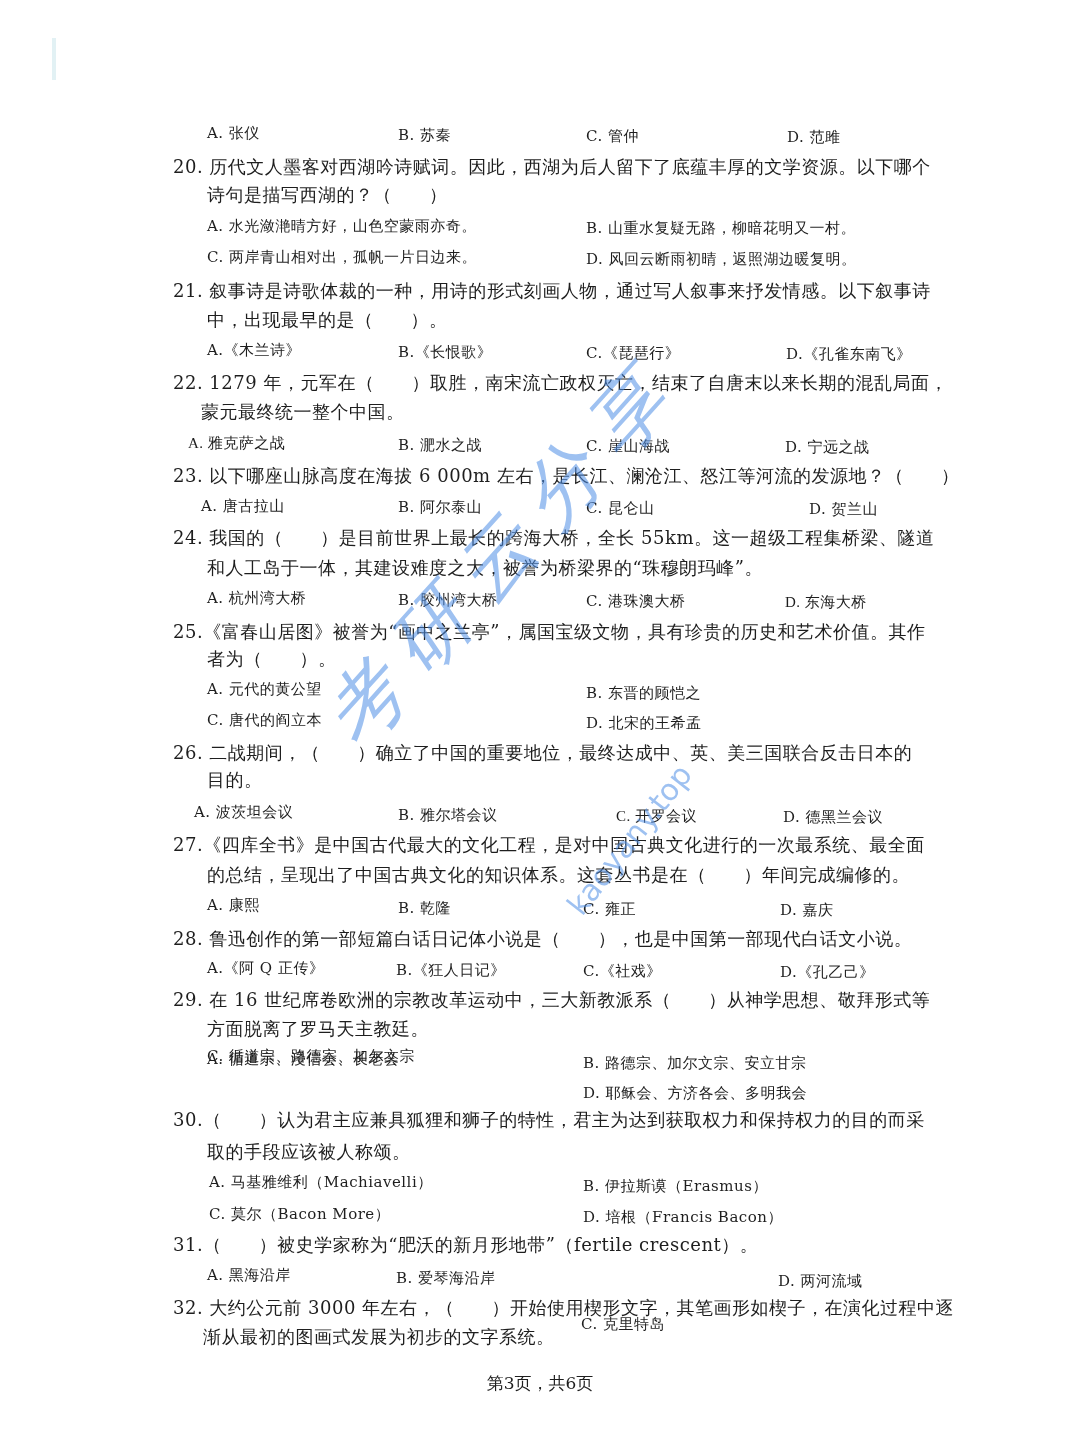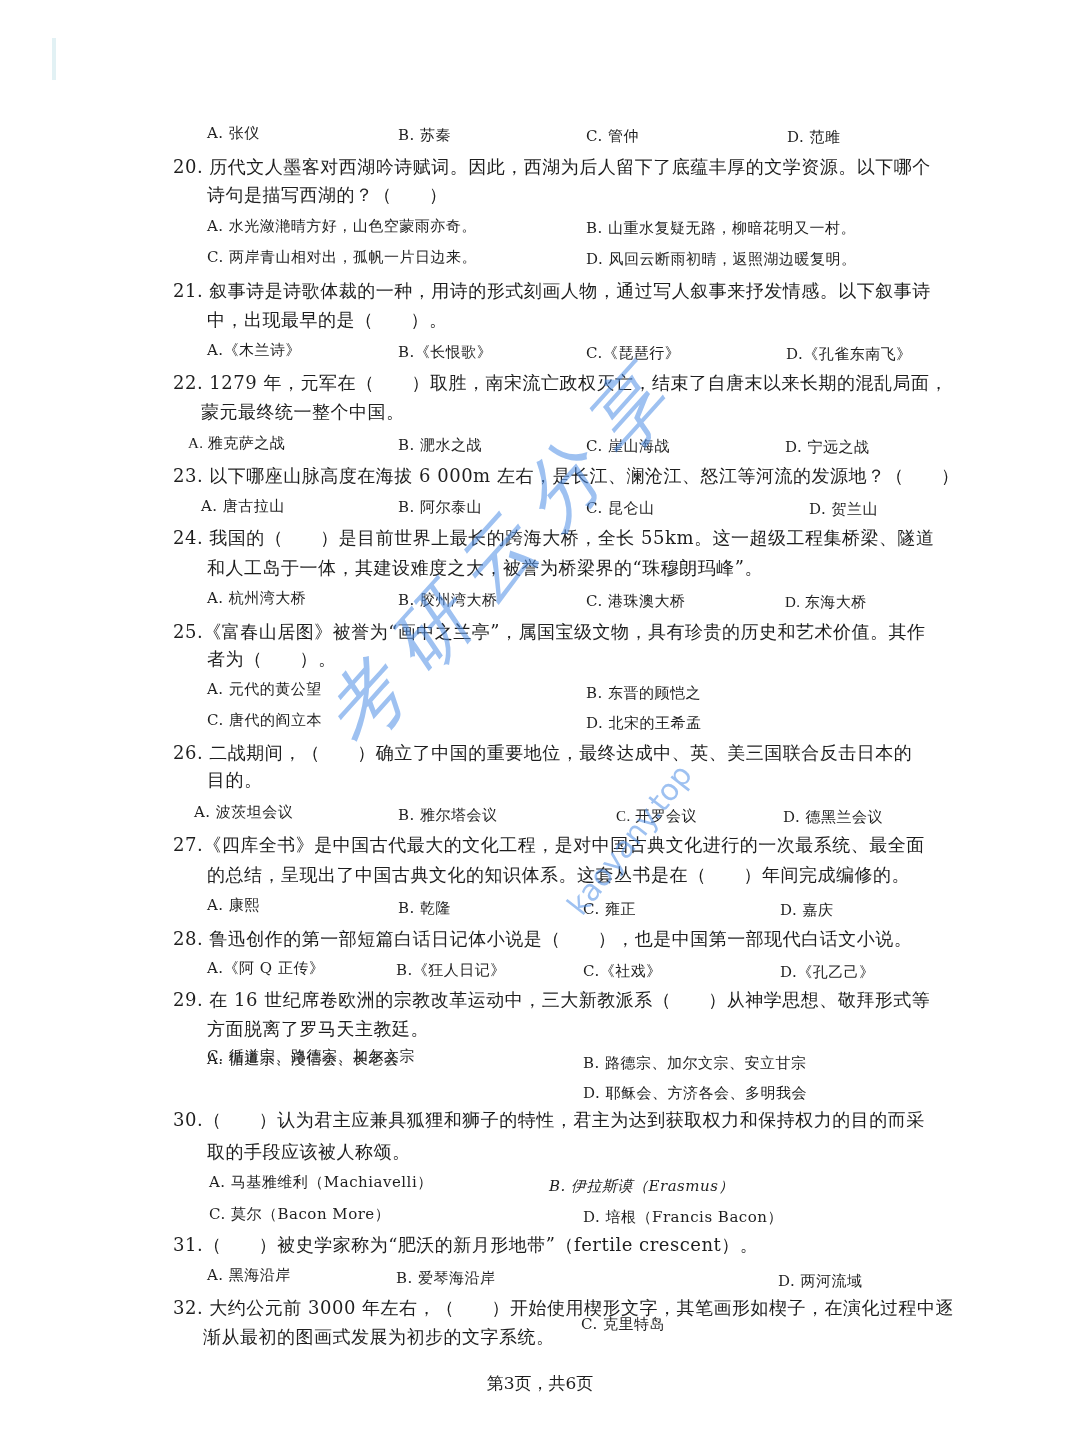--- a/index.html
+++ b/index.html
@@ -114,21 +114,21 @@
     <span class="opt" style="left:207px; top:1047px;">A. 循道宗、浸信会、长老会</span>
     <span class="opt" style="left:583px; top:1051px;">B. 路德宗、加尔文宗、安立甘宗</span>
     <span class="opt" style="left:207px; top:1044px;">C. 循道宗、路德宗、加尔文宗</span>
     <span class="opt" style="left:583px; top:1081px;">D. 耶稣会、方济各会、多明我会</span>
   </div>
 
   <div>
     <div class="line" style="left:173px; top:1108px;">30.（　　）认为君主应兼具狐狸和狮子的特性，君主为达到获取权力和保持权力的目的而采</div>
     <div class="line" style="left:207px; top:1140px;">取的手段应该被人称颂。</div>
     <span class="opt" style="left:209px; top:1170px;">A. 马基雅维利（Machiavelli）</span>
-    <span class="opt" style="left:549px; top:1174px;font-style:italic;">B. 伊拉斯谟（Erasmus）</span>
+    <span class="opt" style="left:583px; top:1174px;">B. 伊拉斯谟（Erasmus）</span>
     <span class="opt" style="left:209px; top:1202px;">C. 莫尔（Bacon More）</span>
     <span class="opt" style="left:583px; top:1205px;">D. 培根（Francis Bacon）</span>
   </div>
 
   <div>
     <div class="line" style="left:173px; top:1233px;">31.（　　）被史学家称为“肥沃的新月形地带”（fertile crescent）。</div>
     <span class="opt" style="left:207px; top:1263px;">A. 黑海沿岸</span>
     <span class="opt" style="left:396px; top:1266px;">B. 爱琴海沿岸</span>
     <span class="opt" style="left:581px; top:1268px;margin-top:44px;">C. 克里特岛</span>
     <span class="opt" style="left:778px; top:1269px;">D. 两河流域</span>

